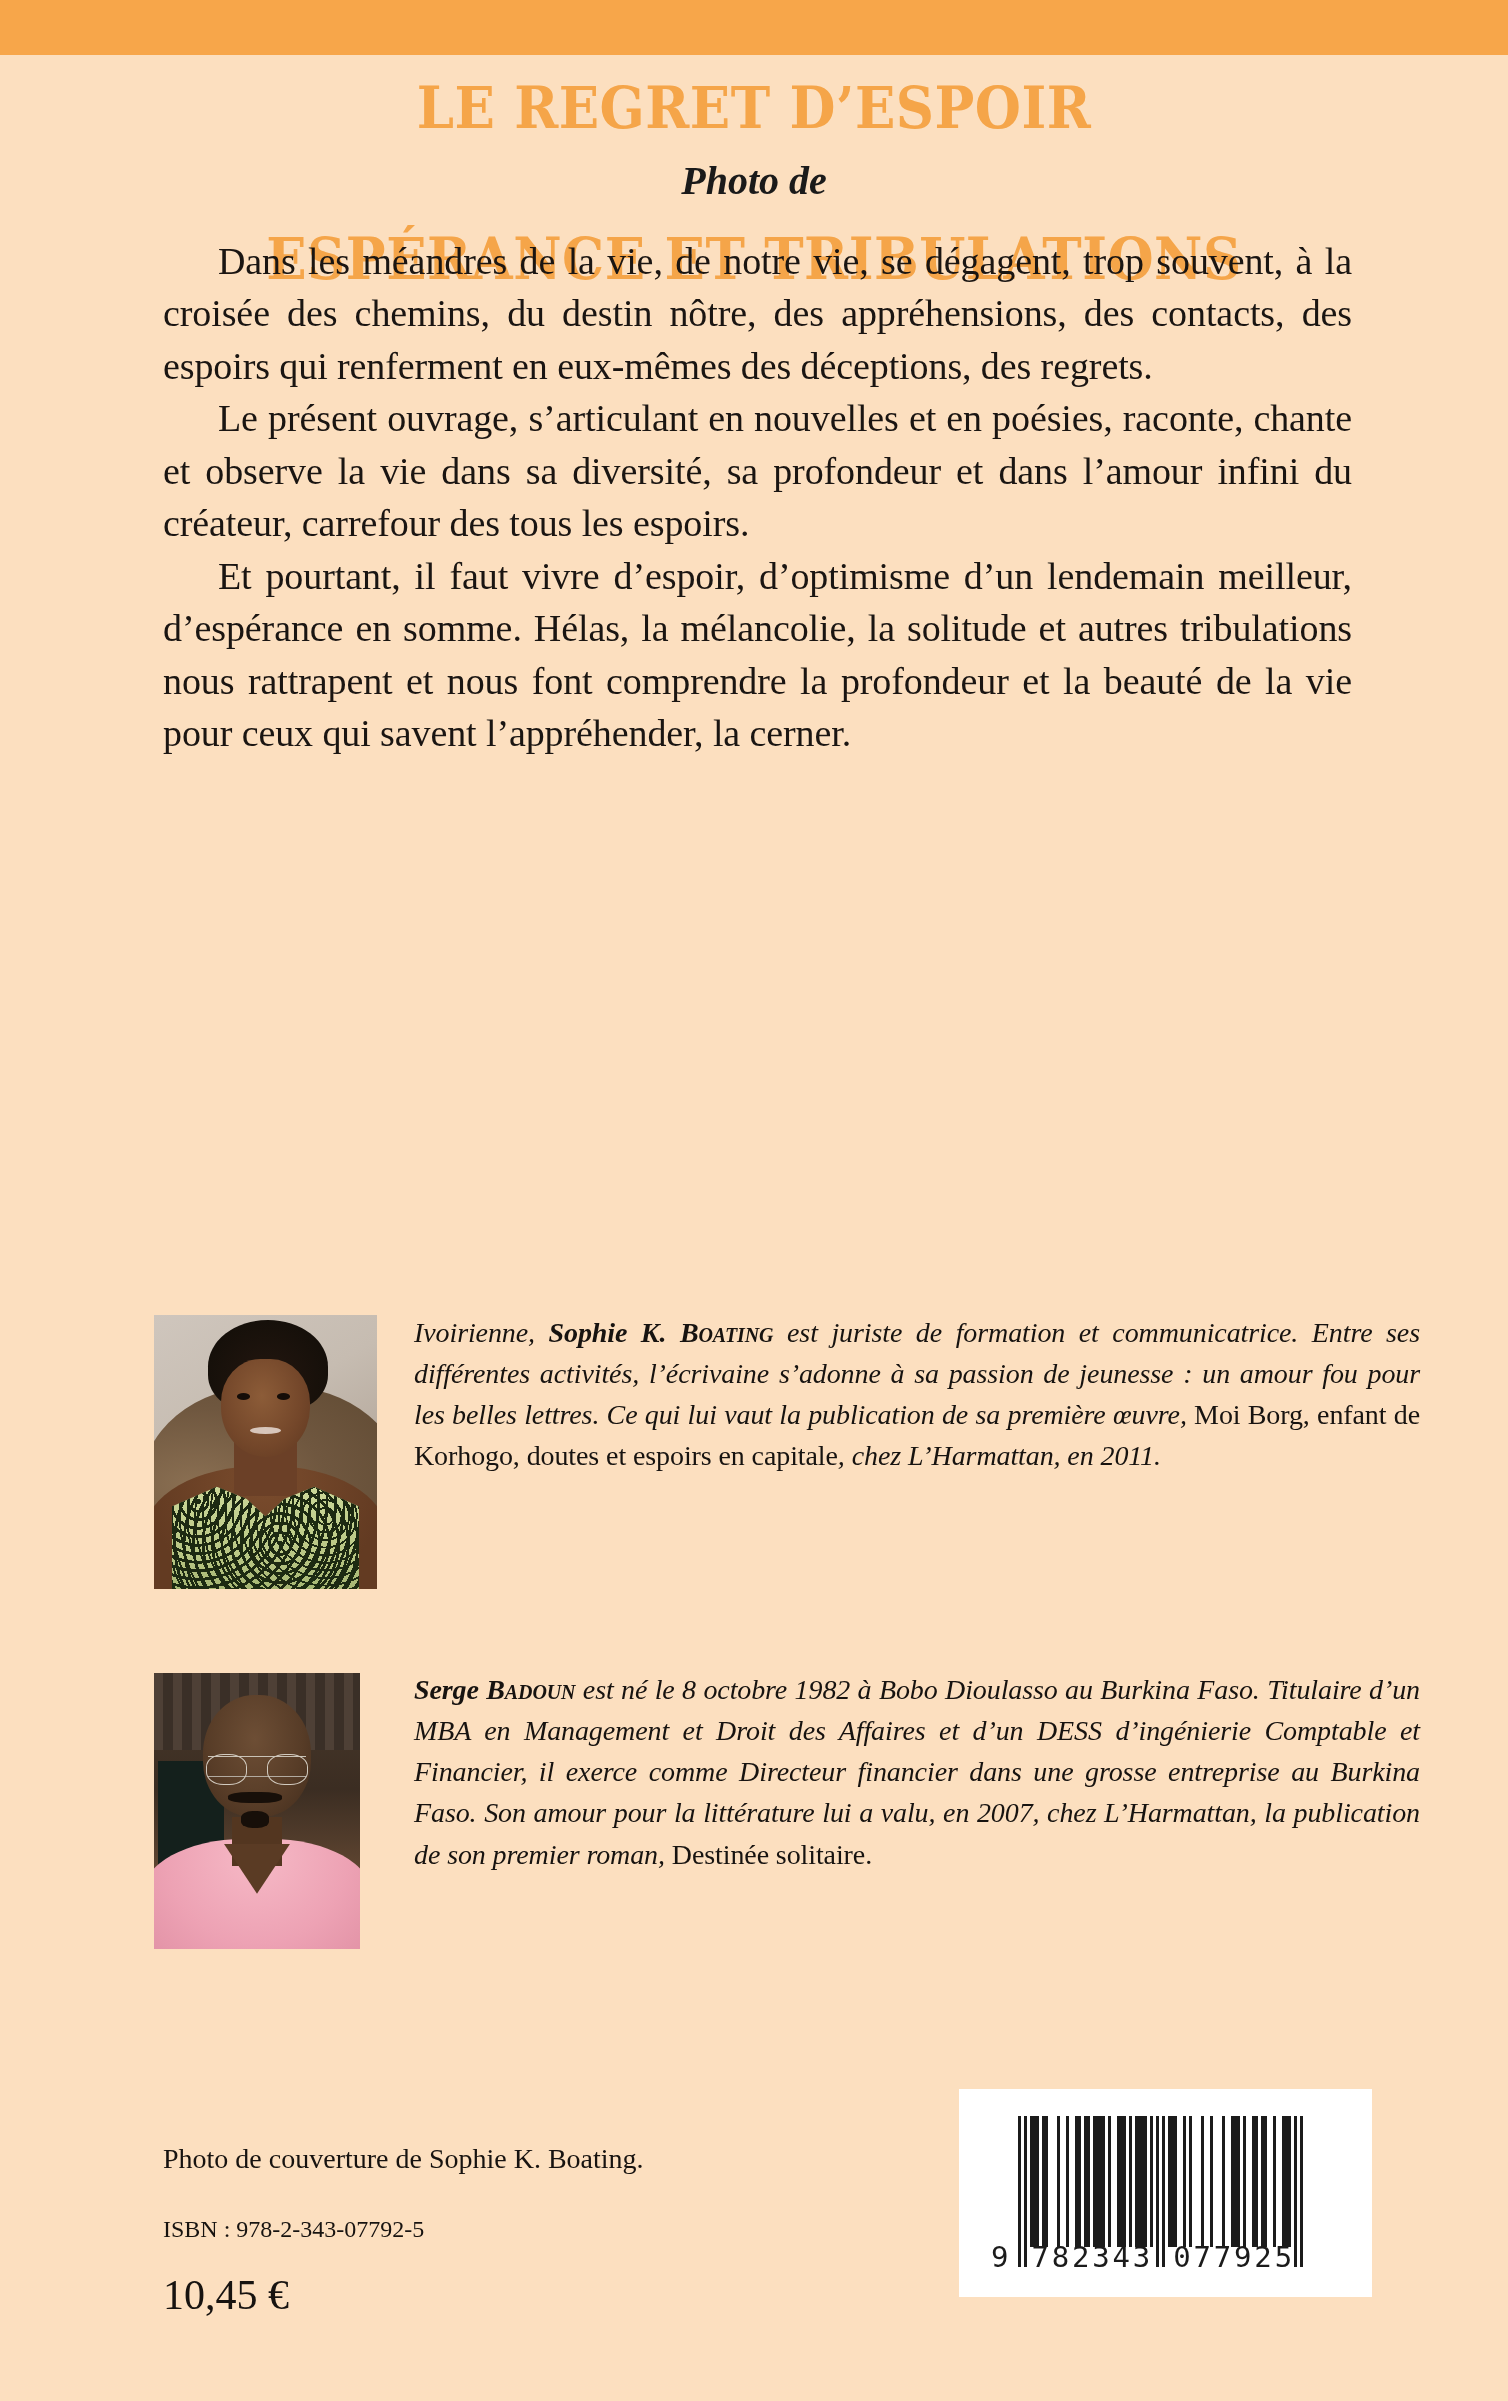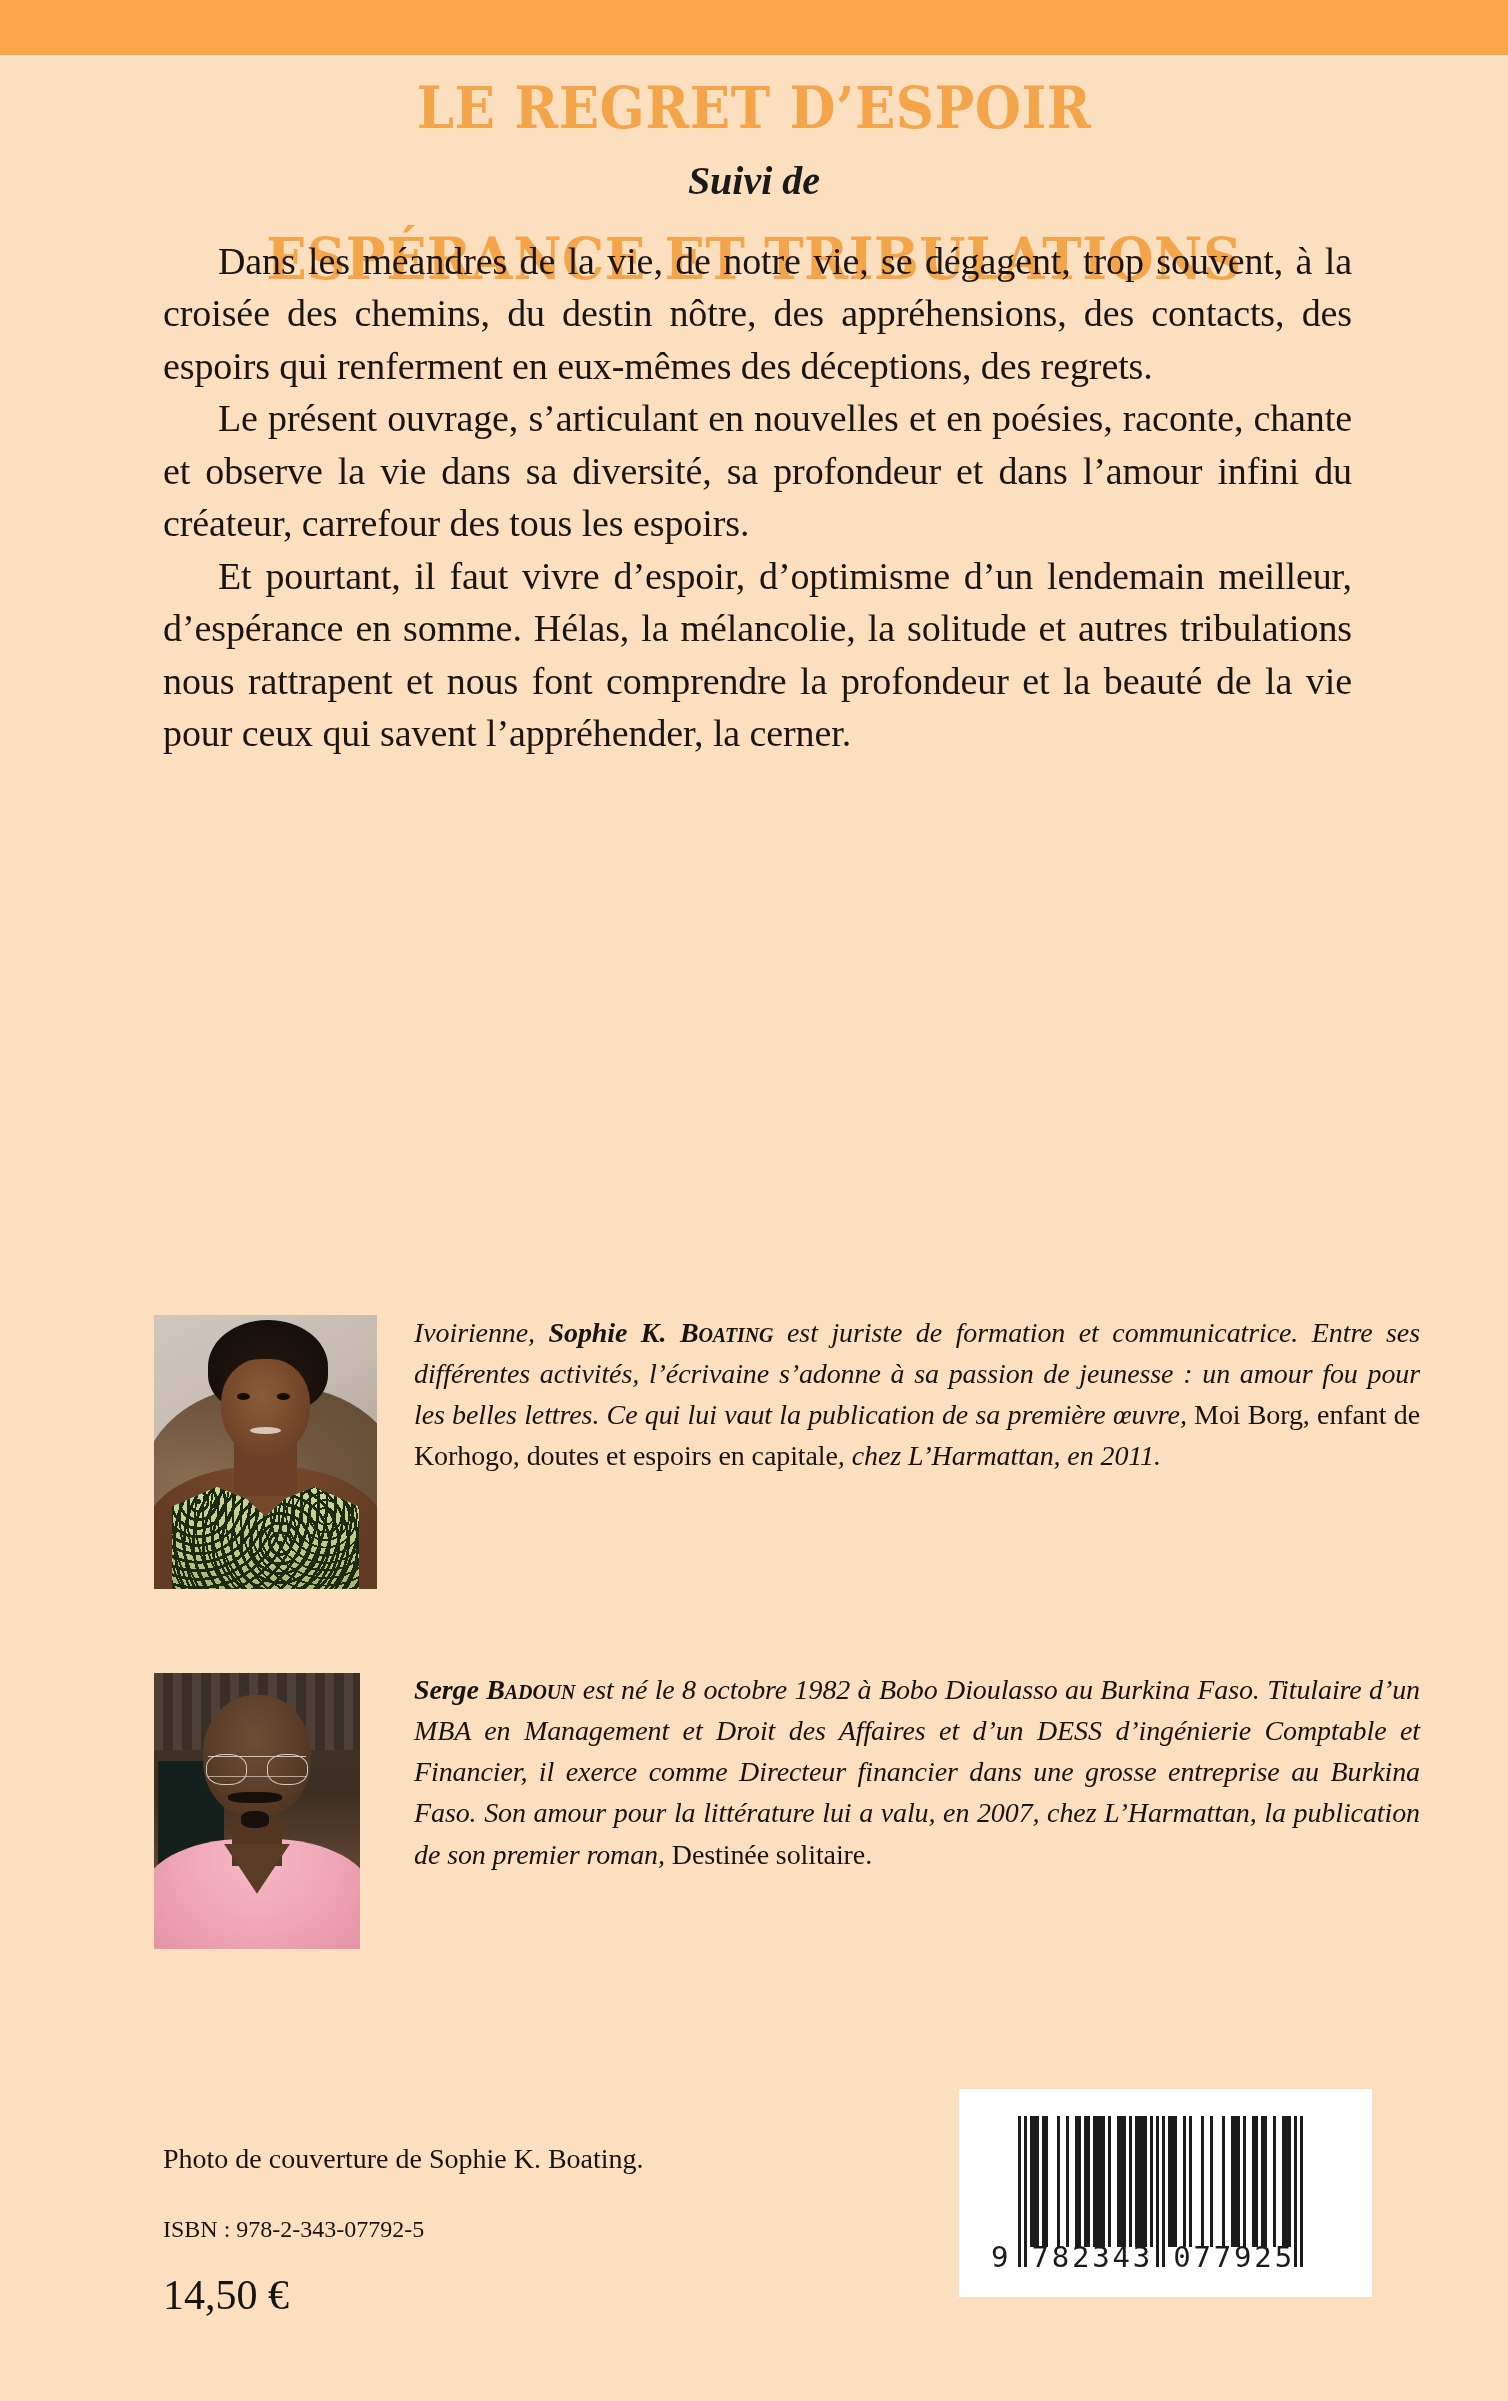--- a/index.html
+++ b/index.html
@@ -260,21 +260,21 @@
     white-space: pre;
   }
 </style>
 </head>
 <body>
 
 <div class="top-band"></div>
 
 <div class="title-block">
   <div class="title-main">LE REGRET D’ESPOIR</div>
-  <div class="title-sub">Suivi de</div>
+  <div class="title-sub">Photo de</div>
   <div class="title-second">ESPÉRANCE ET TRIBULATIONS</div>
 </div>
 
 <div class="blurb">
   <p>Dans les méandres de la vie, de notre vie, se dégagent, trop souvent, à la croisée des chemins, du destin nôtre, des appréhensions, des contacts, des espoirs qui renferment en eux-mêmes des déceptions, des regrets.</p>
   <p>Le présent ouvrage, s’articulant en nouvelles et en poésies, raconte, chante et observe la vie dans sa diversité, sa profondeur et dans l’amour infini du créateur, carrefour des tous les espoirs.</p>
   <p>Et pourtant, il faut vivre d’espoir, d’optimisme d’un lendemain meilleur, d’espérance en somme. Hélas, la mélancolie, la solitude et autres tribulations nous rattrapent et nous font comprendre la profondeur et la beauté de la vie pour ceux qui savent l’appréhender, la cerner.</p>
 </div>
 
 <div class="photo-1">
@@ -306,21 +306,21 @@
   <div class="p2-mous"></div>
   <div class="p2-beard"></div>
 </div>
 
 <div class="bio-text bio-2-text">
   <span></span><span class="namebold">Serge </span><span class="smallcaps">Badoun</span><span> est né le 8 octobre 1982 à Bobo Dioulasso au Burkina Faso. Titulaire d’un MBA en Management et Droit des Affaires et d’un DESS d’ingénierie Comptable et Financier, il exerce comme Directeur financier dans une grosse entreprise au Burkina Faso. Son amour pour la littérature lui a valu, en 2007, chez L’Harmattan, la publication de son premier roman, </span><span class="upright">Destinée solitaire.</span><span></span>
 </div>
 
 <div class="footer-text" id="photo-credit">Photo de couverture de Sophie K. Boating.</div>
 <div class="footer-text" id="isbn-line">ISBN : 978-2-343-07792-5</div>
-<div class="footer-text" id="price-line">14,50 €</div>
+<div class="footer-text" id="price-line">10,45 €</div>
 
 <div class="barcode-box">
   <div class="barcode-bars" id="barcode-bars">
       <div class="bar guard" style="width: 3px;"></div>
       <div class="sp guard" style="width: 3px;"></div>
       <div class="bar guard" style="width: 3px;"></div>
       <div class="sp" style="width: 3px;"></div>
       <div class="bar" style="width: 9px;"></div>
       <div class="sp" style="width: 3px;"></div>
       <div class="bar" style="width: 6px;"></div>

